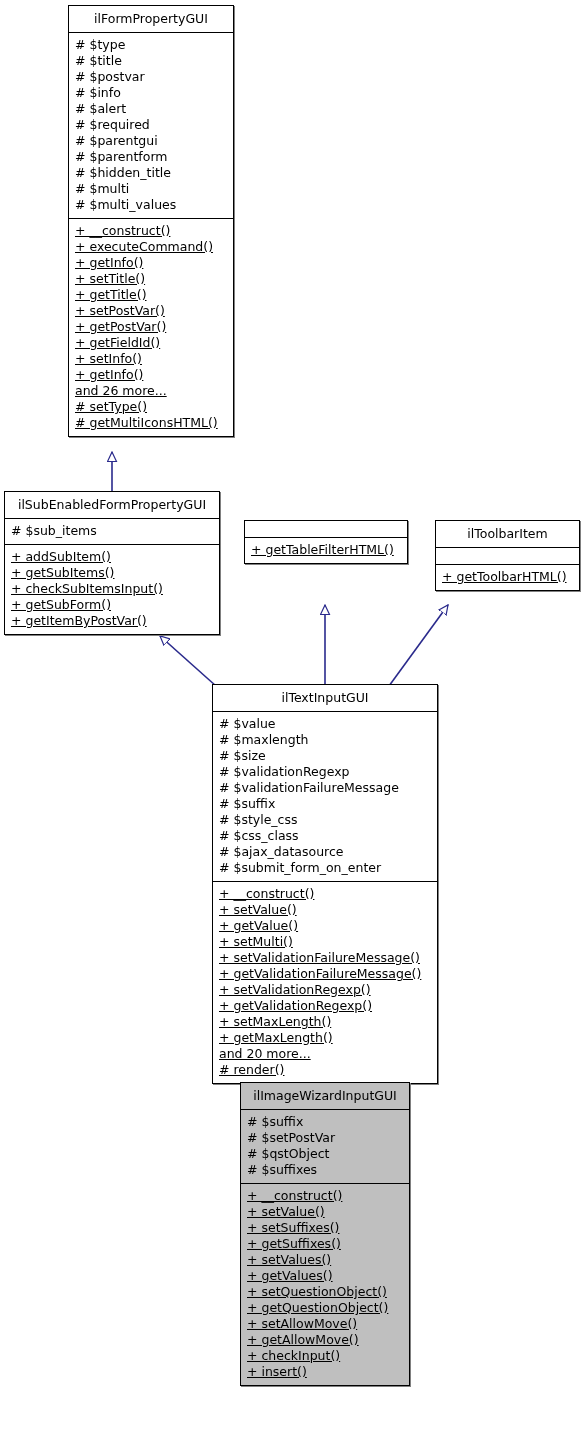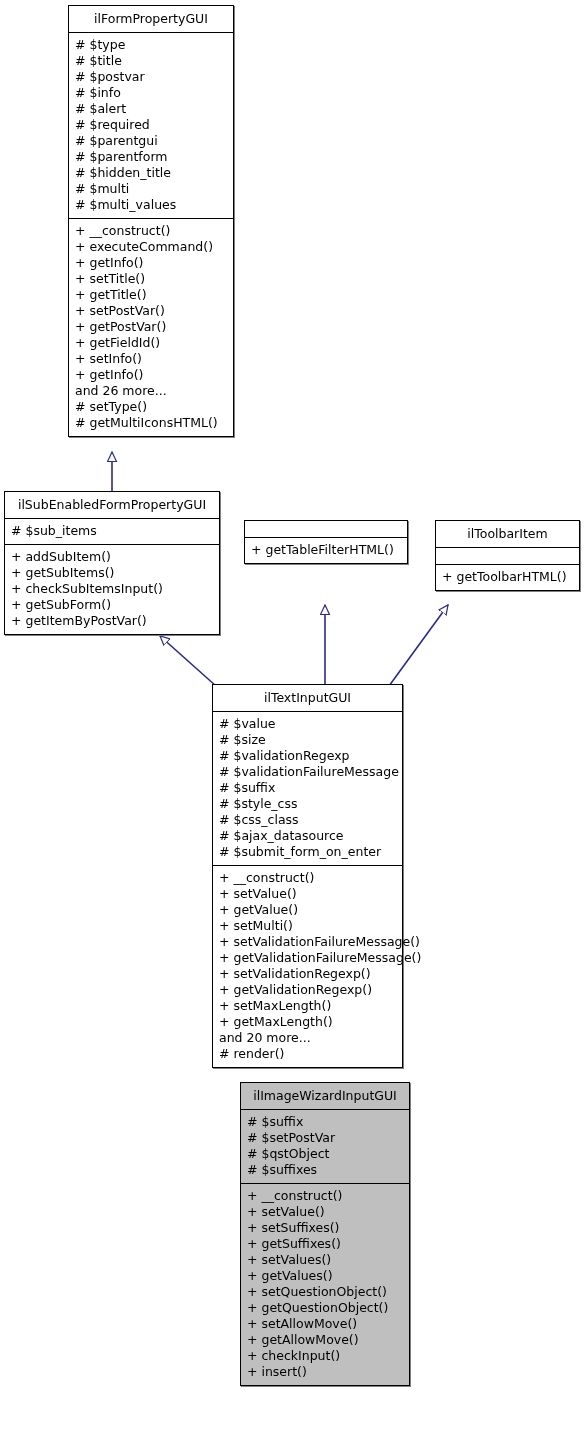--- a/index.html
+++ b/index.html
@@ -40,20 +40,21 @@
     border-bottom: 1px solid #000000;
     white-space: nowrap;
   }
   .uml-compartment {
     box-sizing: border-box;
     padding: 4px 6px 5px 6px;
     border-bottom: 1px solid #000000;
   }
   .uml-compartment.last {
     border-bottom: none;
+    text-decoration: underline;
   }
   .uml-compartment.empty {
     height: 17px;
     padding: 0;
   }
   .uml-row {
     font-size: 12.5px;
     line-height: 16px;
     color: #000000;
     white-space: nowrap;
@@ -161,24 +162,25 @@
   </div>
 
   <div class="uml-box" style="left:435px; top:520px; width:145px;">
     <div class="uml-title">ilToolbarItem</div>
     <div class="uml-compartment empty"></div>
     <div class="uml-compartment last">
       <div class="uml-row">+ getToolbarHTML()</div>
     </div>
   </div>
 
-  <div class="uml-box" style="left:212px; top:684px; width:191px;">
+  <div class="uml-box" style="left:212px; top:684px; width:226px;">
     <div class="uml-title">ilTextInputGUI</div>
     <div class="uml-compartment">
       <div class="uml-row"># $value</div>
+      <div class="uml-row"># $maxlength</div>
       <div class="uml-row"># $size</div>
       <div class="uml-row"># $validationRegexp</div>
       <div class="uml-row"># $validationFailureMessage</div>
       <div class="uml-row"># $suffix</div>
       <div class="uml-row"># $style_css</div>
       <div class="uml-row"># $css_class</div>
       <div class="uml-row"># $ajax_datasource</div>
       <div class="uml-row"># $submit_form_on_enter</div>
     </div>
     <div class="uml-compartment last">

